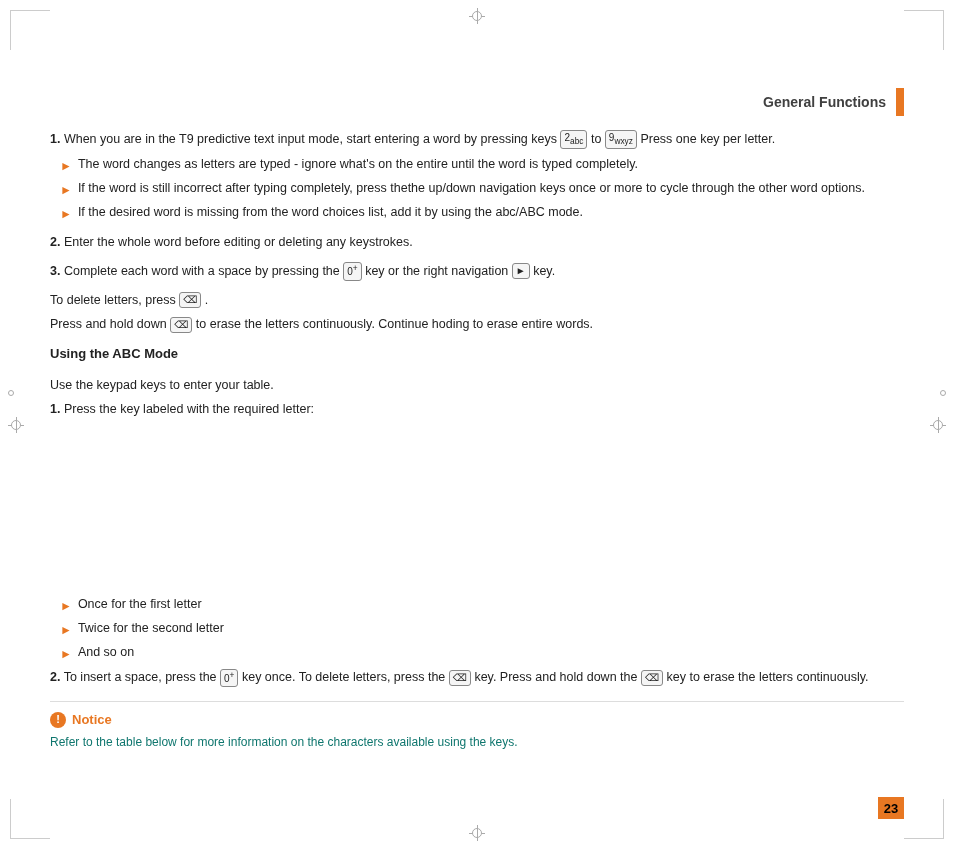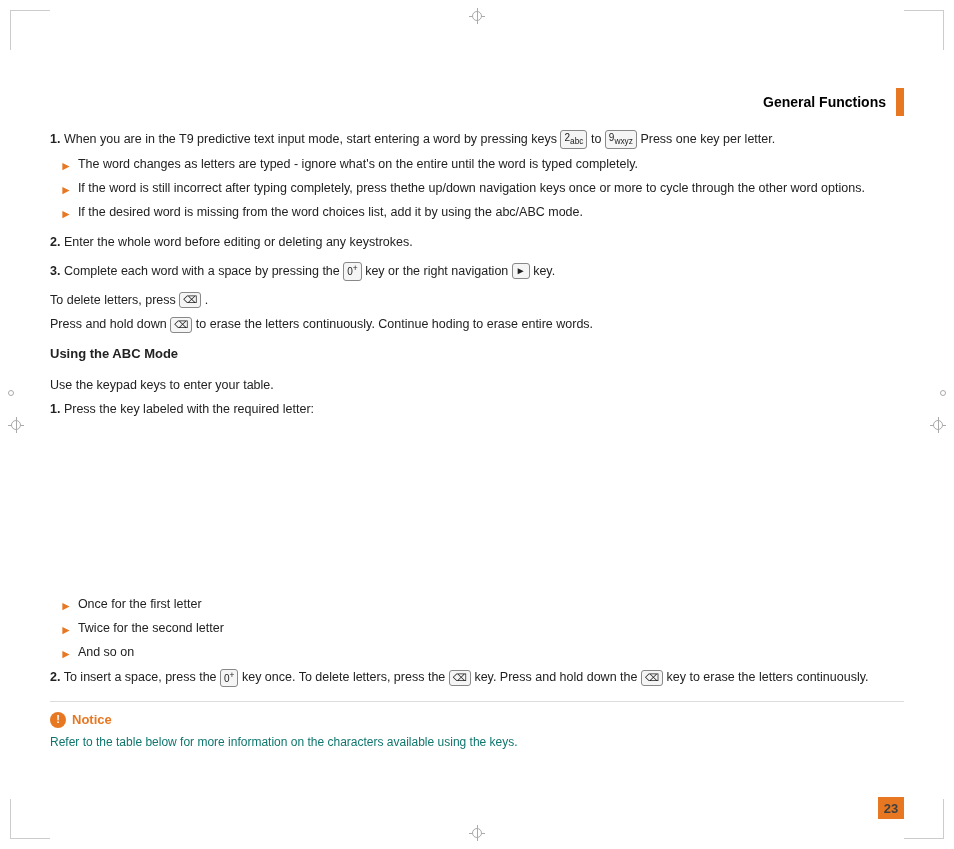--- a/index.html
+++ b/index.html
@@ -73,21 +73,21 @@
       position: absolute;
       top: 88px;
       right: 50px;
       display: flex;
       align-items: center;
       gap: 0;
     }
     .header-title {
       font-weight: bold;
       font-size: 14px;
-      color: #000000;
+      color: #404040;
     }
     .header-bar {
       width: 8px;
       height: 28px;
       background: #e87722;
       margin-left: 10px;
     }
 
     
     .content {
@@ -189,21 +189,21 @@
       color: #0f766e;
       line-height: 1.5;
     }
 
     
     .page-number {
       position: absolute;
       bottom: 30px;
       right: 50px;
       background: #e87722;
-      color: #404040;
+      color: #000000;
       font-weight: bold;
       font-size: 13px;
       width: 26px;
       height: 22px;
       display: flex;
       align-items: center;
       justify-content: center;
     }
 
     

